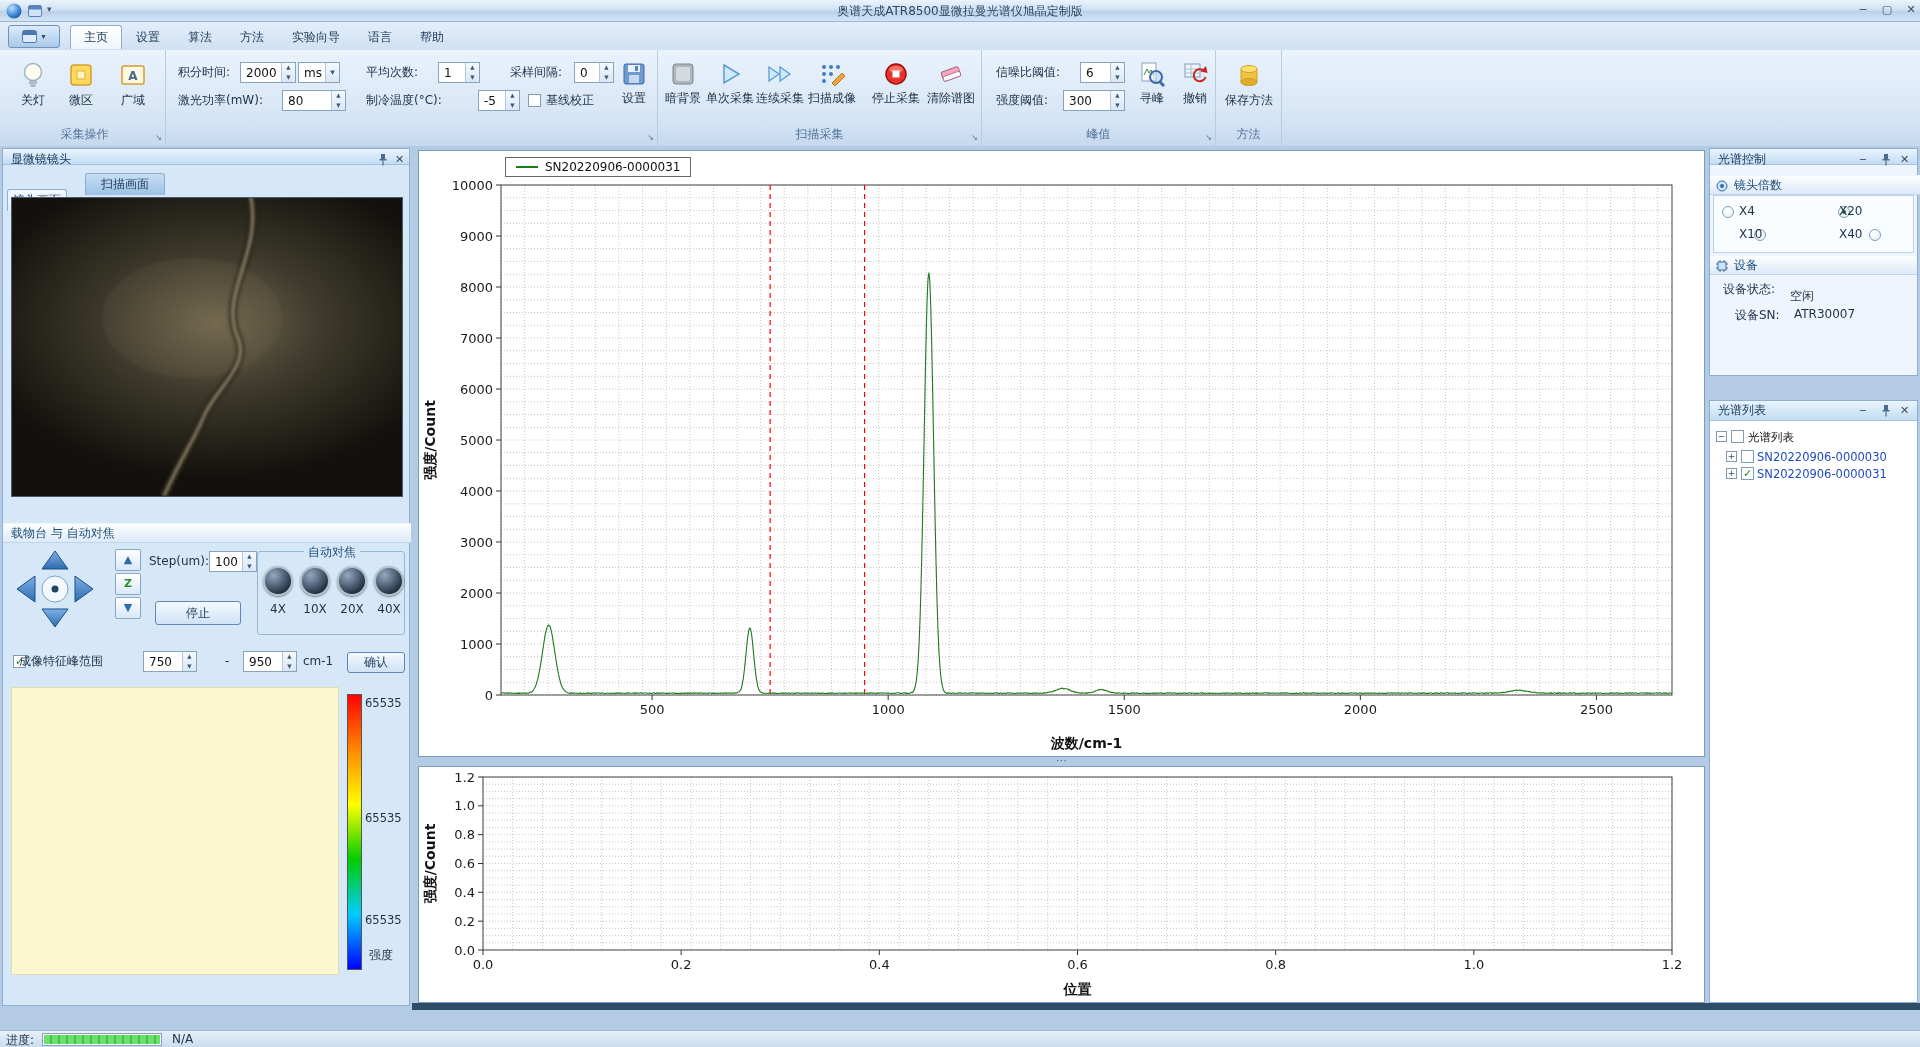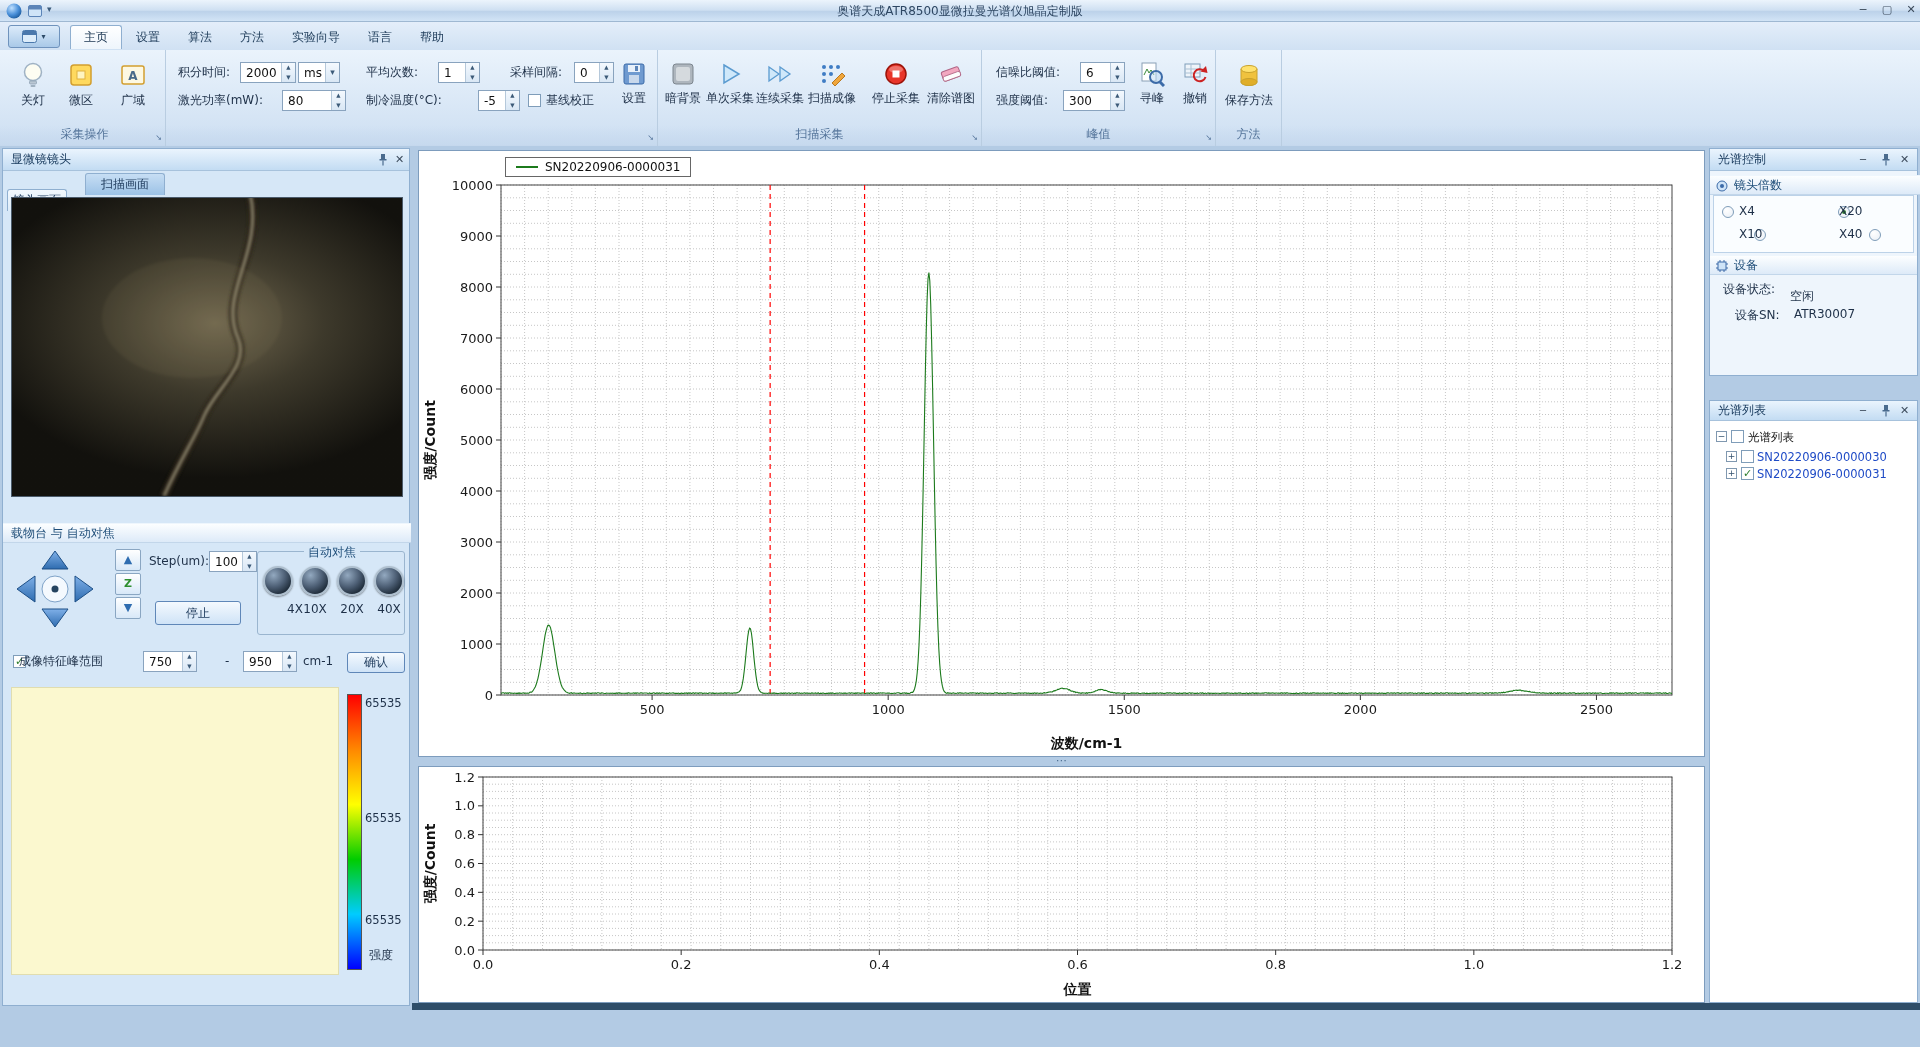--- a/index.html
+++ b/index.html
@@ -29,21 +29,21 @@
 .spinbtns i{flex:1;font-style:normal;font-size:7px;line-height:8px;text-align:center;color:#3c5a78;transform:scale(.8)}
 .spinbtns i.caret{font-size:9px;line-height:18px;transform:none}
 .cb{width:13px;height:13px;border:1px solid #7f9db9;background:#fff;display:inline-block;text-align:center}
 .cb .ck{display:none;font-style:normal;font-size:11px;line-height:11px;color:#2d7d2d;font-weight:bold}
 .cb.checked .ck{display:block}
 .radio{width:12px;height:12px;border:1px solid #7f9db9;border-radius:50%;background:radial-gradient(circle at 35% 30%,#ffffff,#e8eef5);display:inline-block;position:relative}
 .radio.checked::after{content:"";position:absolute;left:3px;top:3px;width:4px;height:4px;border-radius:50%;background:#2d7d2d}
 .launcher{right:3px;bottom:4px}
 
 .panel{background:#d6e7f7;border:1px solid #8fafd0}
-.phead{left:0;top:0;width:100%;height:22px;background:linear-gradient(#eaf4fd,#c3dcf3);border-bottom:1px solid #a7c2dc;color:#17395c;line-height:21px}
+.phead{left:0;top:0;width:100%;height:16px;background:linear-gradient(#eaf4fd,#c3dcf3);border-bottom:1px solid #a7c2dc;color:#17395c;line-height:21px}
 .phead .ptitle{padding-left:8px}
 .section-bar{background:linear-gradient(#fcfeff,#ddeaf8);border-top:1px solid #eef6fd;border-bottom:1px solid #c2d6ea;color:#1f4e79;line-height:19px}
 .ptab{position:absolute;text-align:center;line-height:21px;border:1px solid #8fafd0;border-bottom:none;border-radius:3px 3px 0 0;background:linear-gradient(#f2f8fd,#dcebf8);color:#1d3a5c;font-size:12px}
 .ptab.active{background:linear-gradient(#c7def4,#9cc2e6)}
 .btn{border:1px solid #5f87b8;border-radius:3px;background:linear-gradient(#f4f9fe,#cfe3f7);color:#1d3a5c;text-align:center}
 .gbox{border:1px solid #9ab5cf;border-radius:3px}
 .gbox-title{position:absolute;top:-8px;background:#d6e7f7;padding:0 4px;color:#1f4e79;font-size:12px}
 .knob{position:absolute;width:30px;height:30px;border-radius:50%;border:2px solid #aebfce;background:radial-gradient(circle at 33% 28%,#93a9c0,#4e6076 45%,#1b2835 80%);box-shadow:0 1px 2px rgba(0,0,0,.45)}
 .knoblabel{position:absolute;width:34px;text-align:center;font-size:12px;color:#1e3048}
 .colbtn{position:absolute;width:26px;height:22px;border:1px solid #8aa6c2;border-radius:2px;background:linear-gradient(#ffffff,#d8e8f8);text-align:center;line-height:20px;font-size:11px}
@@ -364,21 +364,21 @@
           <i>▼</i>
         </span>
     </span>
 
     <div class="abs gbox" style="left:254px;top:402px;width:148px;height:84px">
       <span class="gbox-title" style="left:46px">自动对焦</span>
       <div class="knob" style="left:5px;top:14px"></div>
       <div class="knob" style="left:42px;top:14px"></div>
       <div class="knob" style="left:79px;top:14px"></div>
       <div class="knob" style="left:116px;top:14px"></div>
-      <span class="knoblabel" style="left:20px;top:50px">4X</span>
+      <span class="knoblabel" style="left:3px;top:50px">4X</span>
       <span class="knoblabel" style="left:40px;top:50px">10X</span>
       <span class="knoblabel" style="left:77px;top:50px">20X</span>
       <span class="knoblabel" style="left:114px;top:50px">40X</span>
     </div>
     <div class="abs btn" style="left:152px;top:452px;width:86px;height:24px;line-height:22px">停止</div>
 
     <span class="abs cb checked" style="left:10px;top:506px">
         <i class="ck">✓</i>
       </span>
     <span class="abs flabel" style="left:16px;top:502px">成像特征峰范围</span>
@@ -555,14 +555,21 @@
 
       <span class="texp" style="left:16px;top:47px">+</span>
       <span class="abs cb checked" style="left:31px;top:46px">
           <i class="ck">✓</i>
         </span>
       <span class="titem" style="left:47px;top:46px">SN20220906-0000031</span>
     </div>
   </div>
 
   <div class="abs" style="left:412px;top:1003px;width:1508px;height:7px;background:#2e4d68"></div>
+  <div class="abs" id="statusbar" style="left:0;top:1030px;width:1920px;height:17px">
+    <span class="abs" style="left:6px;top:1px">进度:</span>
+    <div class="abs pbar" style="left:42px;top:2px;width:120px;height:13px">
+        <div class="pfill"></div>
+      </div>
+    <span class="abs" style="left:172px;top:1px">N/A</span>
+  </div>
 
 </div>
 
 </body></html>

